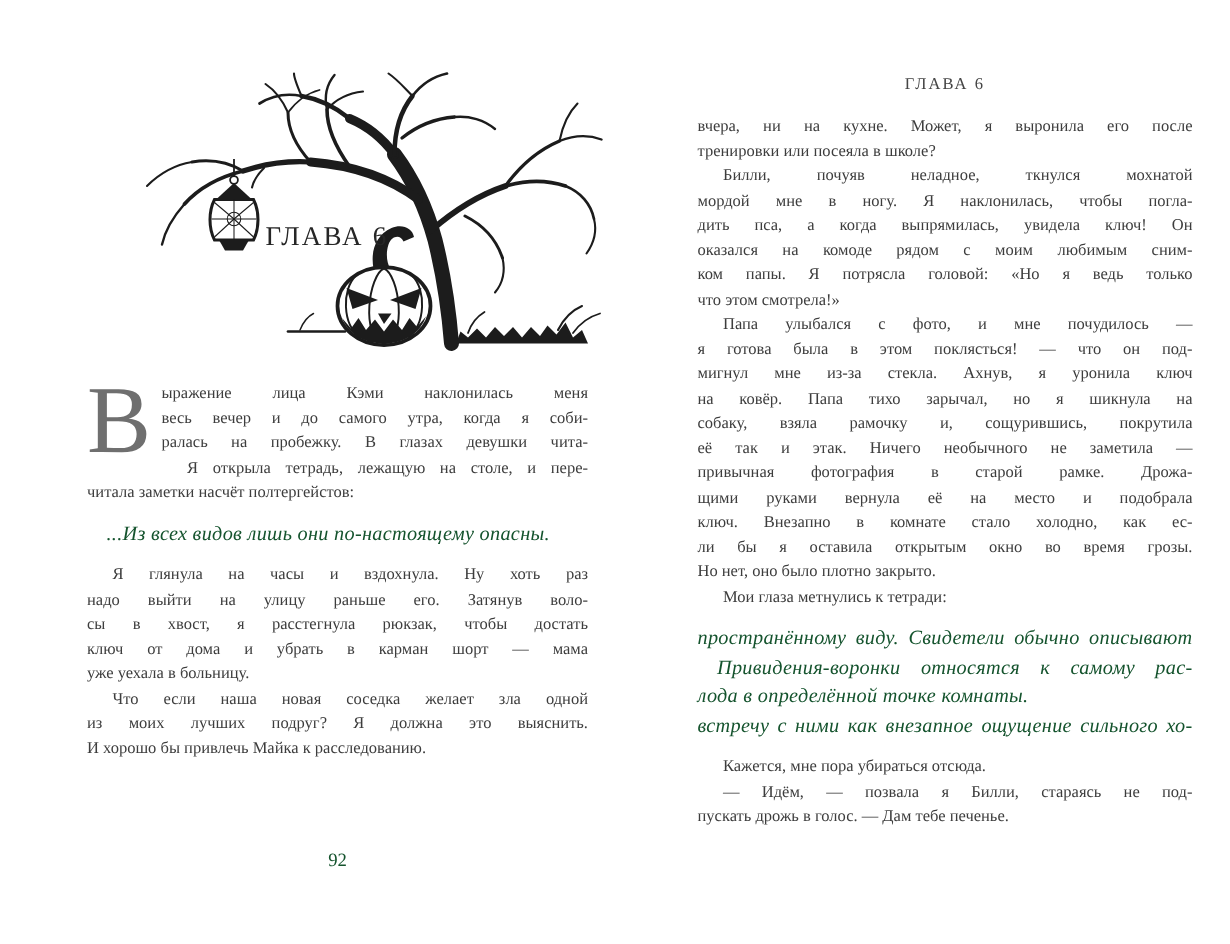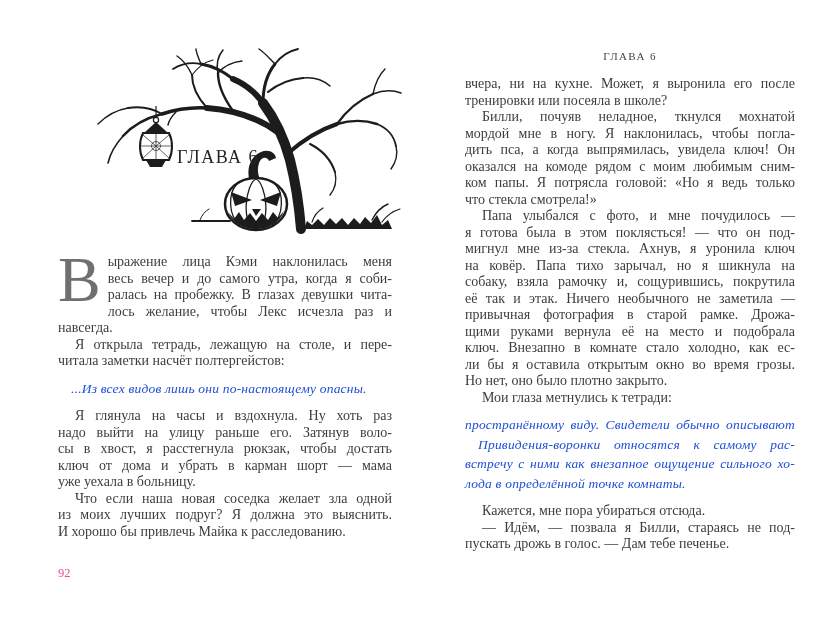--- a/index.html
+++ b/index.html
@@ -13,33 +13,33 @@
   .illustration{position:absolute;left:14px;top:48px;width:332px;height:192px;}
   .illustration svg{position:absolute;left:0;top:0;}
   .chapter-label{position:absolute;left:102px;top:99px;width:88px;text-align:center;
                  font-size:18px;letter-spacing:1.5px;color:#262626;}
 
   
   .text-block{position:absolute;left:0;width:100%;}
   .page-left .text-block{top:254px;}
   .page-right .text-block{top:76px;}
   .para{margin:0;}
-  .line{font-size:14px;line-height:16.5px;text-align:justify;text-align-last:justify;}
+  .line{font-size:11px;line-height:16.5px;text-align:justify;text-align-last:justify;}
   .line.last{text-align-last:left;}
   .line.first{text-indent:17px;}
   .para.note{margin:9px 0 10px 0;}
-  .para.note .line{font-style:italic;font-size:13.5px;line-height:19.5px;color:#1d4ed8;
+  .para.note .line{font-style:italic;font-size:13.5px;line-height:19.5px;color:#14532d;
                    letter-spacing:0.2px;}
   .para.note .line.first{text-indent:13px;}
   .dropcap{float:left;font-size:64px;line-height:48px;color:#6f6f6f;margin:2px 7px 0 0;}
 
   .running-header{position:absolute;top:50px;left:0;width:100%;text-align:center;
                   font-size:11px;letter-spacing:1.4px;color:#454545;}
-  .page-number{position:absolute;top:566px;left:0;width:100%;
-               font-size:12.5px;color:#ec4899;}
+  .page-number{position:absolute;top:566px;left:0;width:100%;text-align:center;
+               font-size:12.5px;color:#14532d;}
 </style>
 </head>
 <body>
 
 <div class="spread">
 
   <div class="page page-left">
 
     <div class="illustration">
       <svg width="332" height="192" viewBox="0 0 332 192">
@@ -126,21 +126,20 @@
       </svg>
       <div class="chapter-label">ГЛАВА 6</div>
     </div>
 
     <div class="text-block">
         <div class="para body">
           <span class="dropcap">В</span>
           <div class="line">ыражение лица Кэми наклонилась меня</div>
           <div class="line">весь вечер и до самого утра, когда я соби-</div>
           <div class="line">ралась на пробежку. В глазах девушки чита-</div>
-          <div class="line last">лось желание, чтобы Лекс исчезла раз и навсегда.</div>
         </div>
         <div class="para body">
           <div class="line first">Я открыла тетрадь, лежащую на столе, и пере-</div>
           <div class="line last">читала заметки насчёт полтергейстов:</div>
         </div>
         <div class="para note">
           <div class="line first last">...Из всех видов лишь они по-настоящему опасны.</div>
         </div>
         <div class="para body">
           <div class="line first">Я глянула на часы и вздохнула. Ну хоть раз</div>
@@ -166,43 +165,43 @@
         <div class="para body">
           <div class="line">вчера, ни на кухне. Может, я выронила его после</div>
           <div class="line last">тренировки или посеяла в школе?</div>
         </div>
         <div class="para body">
           <div class="line first">Билли, почуяв неладное, ткнулся мохнатой</div>
           <div class="line">мордой мне в ногу. Я наклонилась, чтобы погла-</div>
           <div class="line">дить пса, а когда выпрямилась, увидела ключ! Он</div>
           <div class="line">оказался на комоде рядом с моим любимым сним-</div>
           <div class="line">ком папы. Я потрясла головой: «Но я ведь только</div>
-          <div class="line last">что стекла смотрела!»</div>
+          <div class="line last">что этом смотрела!»</div>
         </div>
         <div class="para body">
           <div class="line first">Папа улыбался с фото, и мне почудилось —</div>
           <div class="line">я готова была в этом поклясться! — что он под-</div>
           <div class="line">мигнул мне из-за стекла. Ахнув, я уронила ключ</div>
           <div class="line">на ковёр. Папа тихо зарычал, но я шикнула на</div>
           <div class="line">собаку, взяла рамочку и, сощурившись, покрутила</div>
           <div class="line">её так и этак. Ничего необычного не заметила —</div>
           <div class="line">привычная фотография в старой рамке. Дрожа-</div>
           <div class="line">щими руками вернула её на место и подобрала</div>
           <div class="line">ключ. Внезапно в комнате стало холодно, как ес-</div>
           <div class="line">ли бы я оставила открытым окно во время грозы.</div>
           <div class="line last">Но нет, оно было плотно закрыто.</div>
         </div>
         <div class="para body">
           <div class="line first last">Мои глаза метнулись к тетради:</div>
         </div>
         <div class="para note">
           <div class="line">пространённому виду. Свидетели обычно описывают</div>
           <div class="line first">Привидения-воронки относятся к самому рас-</div>
+          <div class="line last">лода в определённой точке комнаты.</div>
           <div class="line">встречу с ними как внезапное ощущение сильного хо-</div>
-          <div class="line last">лода в определённой точке комнаты.</div>
         </div>
         <div class="para body">
           <div class="line first last">Кажется, мне пора убираться отсюда.</div>
         </div>
         <div class="para body">
           <div class="line first">— Идём, — позвала я Билли, стараясь не под-</div>
           <div class="line last">пускать дрожь в голос. — Дам тебе печенье.</div>
         </div>
       </div>
 

